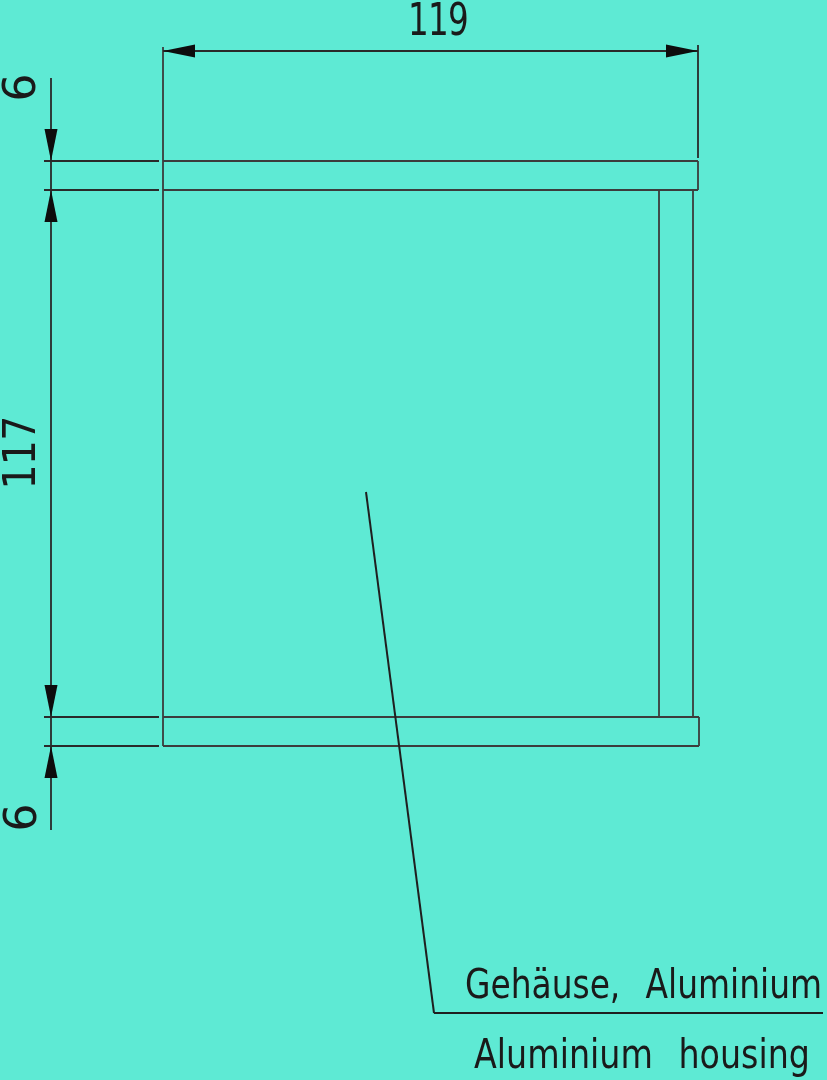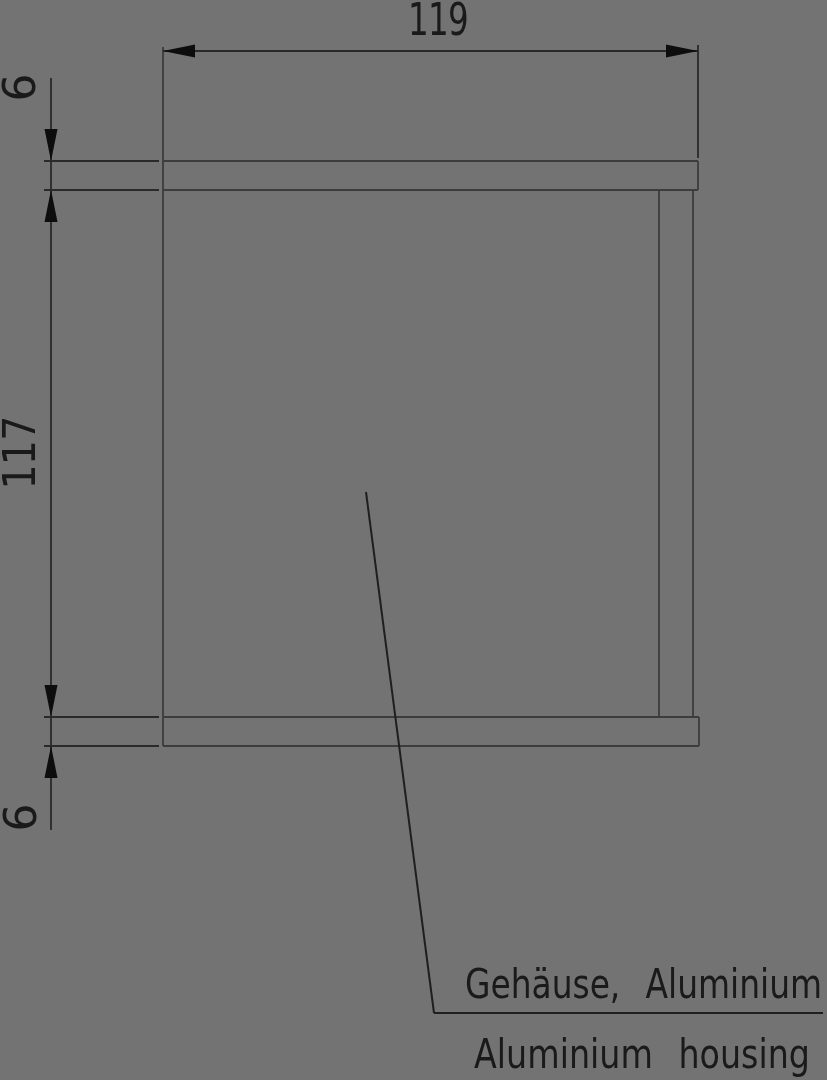--- a/index.html
+++ b/index.html
@@ -8,21 +8,21 @@
     background: #ffffff;
     width: 827px;
     height: 1080px;
     overflow: hidden;
     font-family: "DejaVu Sans", "Liberation Sans", sans-serif;
   }
   .stage {
     position: relative;
     width: 827px;
     height: 1080px;
-    background: #737373;
+    background: #5eead4;
   }
   svg { display: block; }
   .outline-line {
     stroke: #3c3c3c;
     stroke-width: 1.8;
     fill: none;
   }
   .dim-line {
     stroke: #2a2a2a;
     stroke-width: 1.8;

